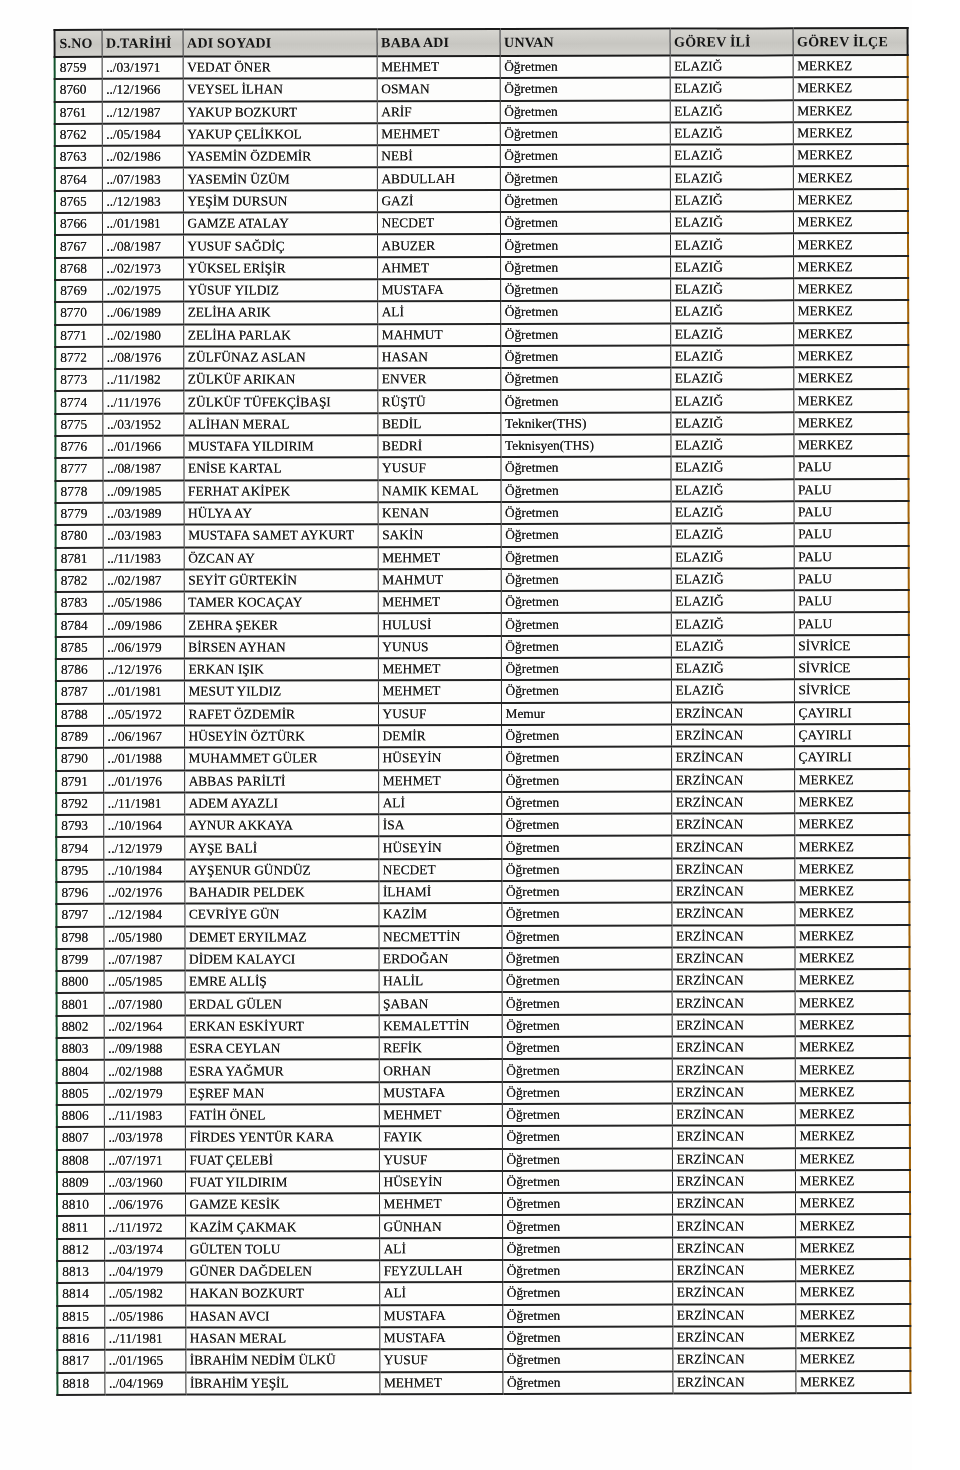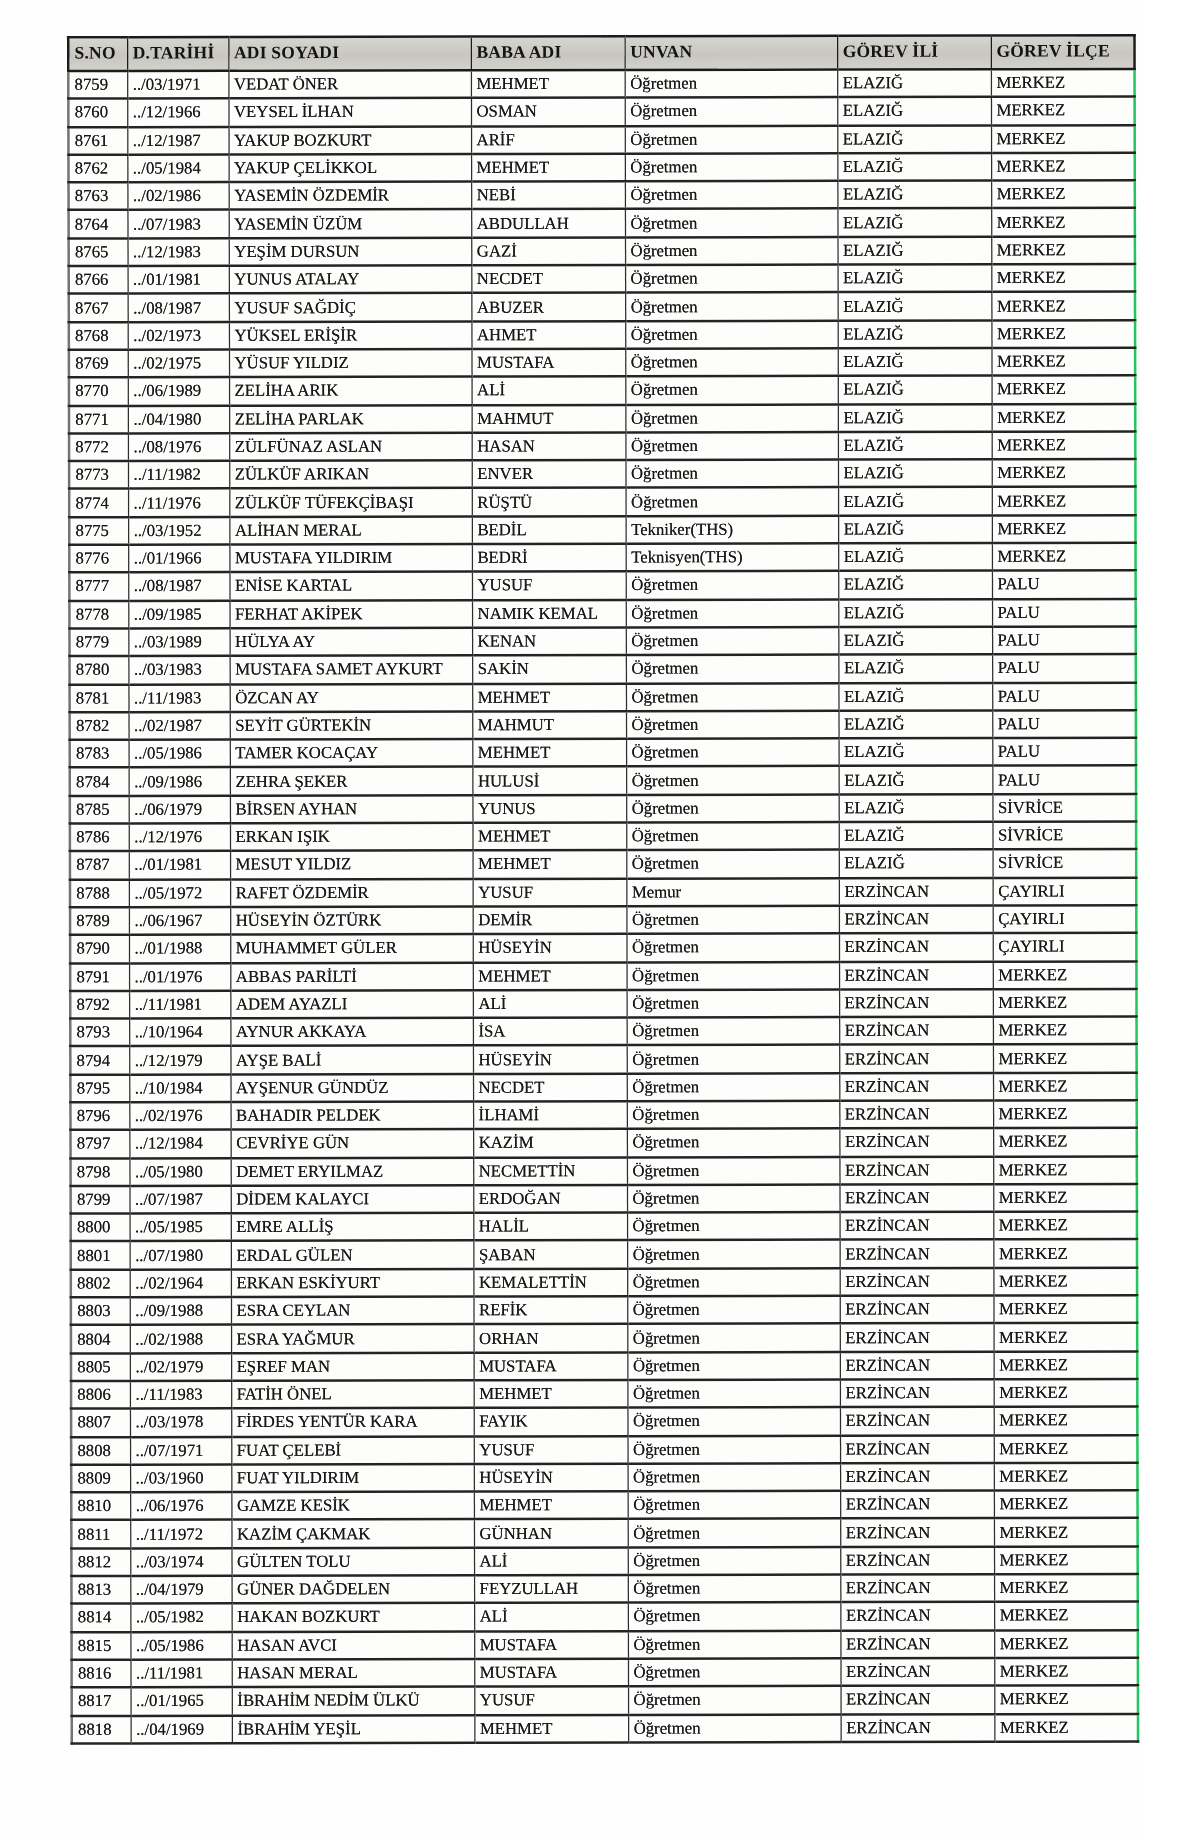--- a/index.html
+++ b/index.html
@@ -57,22 +57,22 @@
     border-left: 1px solid #2e2e2e;
     border-right: 1px solid #2e2e2e;
     font-size: 13.4px;
     color: #181818;
     padding: 0 4px;
     white-space: nowrap;
     overflow: hidden;
     text-shadow: 0 0 0.45px rgba(20,20,20,0.85);
     vertical-align: middle;
   }
-  table.personnel td:first-child { border-left: 2px solid #737373; }
-  table.personnel td:last-child  { border-right: 2px solid #22c55e; }
+  table.personnel td:first-child { border-left: 2px solid #14532d; }
+  table.personnel td:last-child  { border-right: 2px solid #a16207; }
   table.personnel tbody tr { background: #fdfdfc; }
 </style>
 </head>
 <body>
 
 <div class="scan-page">
   <table class="personnel">
     <colgroup>
       <col class="c0">
         <col class="c1">
@@ -153,21 +153,21 @@
           <td>../12/1983</td>
           <td>YEŞİM DURSUN</td>
           <td>GAZİ</td>
           <td>Öğretmen</td>
           <td>ELAZIĞ</td>
           <td>MERKEZ</td>
         </tr>
         <tr>
           <td>8766</td>
           <td>../01/1981</td>
-          <td>YUNUS ATALAY</td>
+          <td>GAMZE ATALAY</td>
           <td>NECDET</td>
           <td>Öğretmen</td>
           <td>ELAZIĞ</td>
           <td>MERKEZ</td>
         </tr>
         <tr>
           <td>8767</td>
           <td>../08/1987</td>
           <td>YUSUF SAĞDİÇ</td>
           <td>ABUZER</td>
@@ -197,21 +197,21 @@
           <td>8770</td>
           <td>../06/1989</td>
           <td>ZELİHA ARIK</td>
           <td>ALİ</td>
           <td>Öğretmen</td>
           <td>ELAZIĞ</td>
           <td>MERKEZ</td>
         </tr>
         <tr>
           <td>8771</td>
-          <td>../04/1980</td>
+          <td>../02/1980</td>
           <td>ZELİHA PARLAK</td>
           <td>MAHMUT</td>
           <td>Öğretmen</td>
           <td>ELAZIĞ</td>
           <td>MERKEZ</td>
         </tr>
         <tr>
           <td>8772</td>
           <td>../08/1976</td>
           <td>ZÜLFÜNAZ ASLAN</td>

